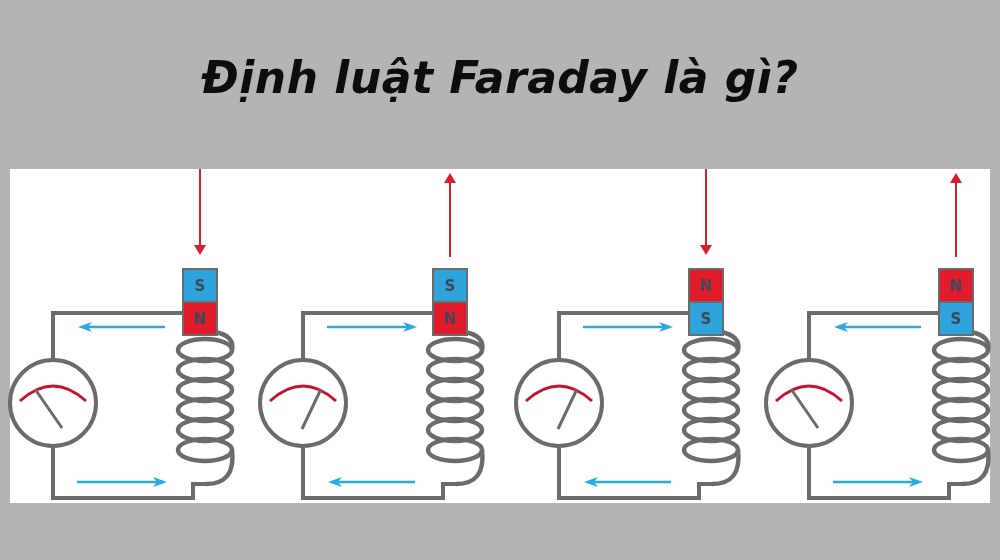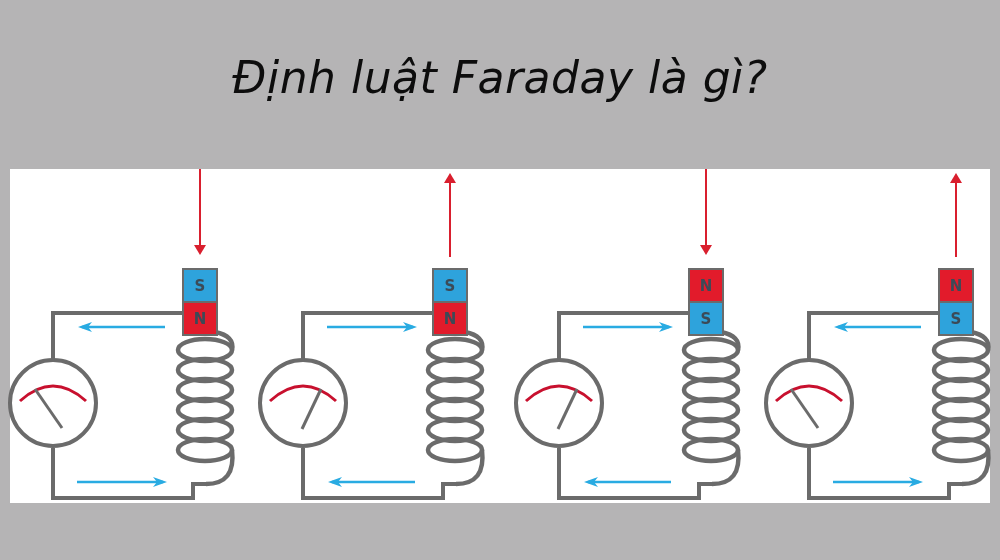--- a/index.html
+++ b/index.html
@@ -1,18 +1,18 @@
 <!DOCTYPE html>
 <html><head>
 <meta charset="utf-8">
 <style>
   html,body{margin:0;padding:0;}
   body{width:1000px;height:560px;background:#b5b4b5;position:relative;overflow:hidden;}
   .title{position:absolute;left:0;top:52px;width:1000px;text-align:center;
-    font-family:"DejaVu Sans","Liberation Sans",sans-serif;font-weight:normal;font-style:oblique;
+    font-family:"DejaVu Sans","Liberation Sans",sans-serif;font-weight:bold;font-style:oblique;
     font-size:44px;color:#0d0d0d;letter-spacing:0.5px;}
   .panel{position:absolute;left:10px;top:169px;width:980px;height:334px;background:#ffffff;}
   svg{position:absolute;left:0;top:0;}
   .mag-label{font-family:"DejaVu Sans","Liberation Sans",sans-serif;font-weight:bold;font-size:15px;fill:#3c4a57;}
 </style>
 </head>
 <body>
 
 <div class="title">Định luật Faraday là gì?</div>
 

